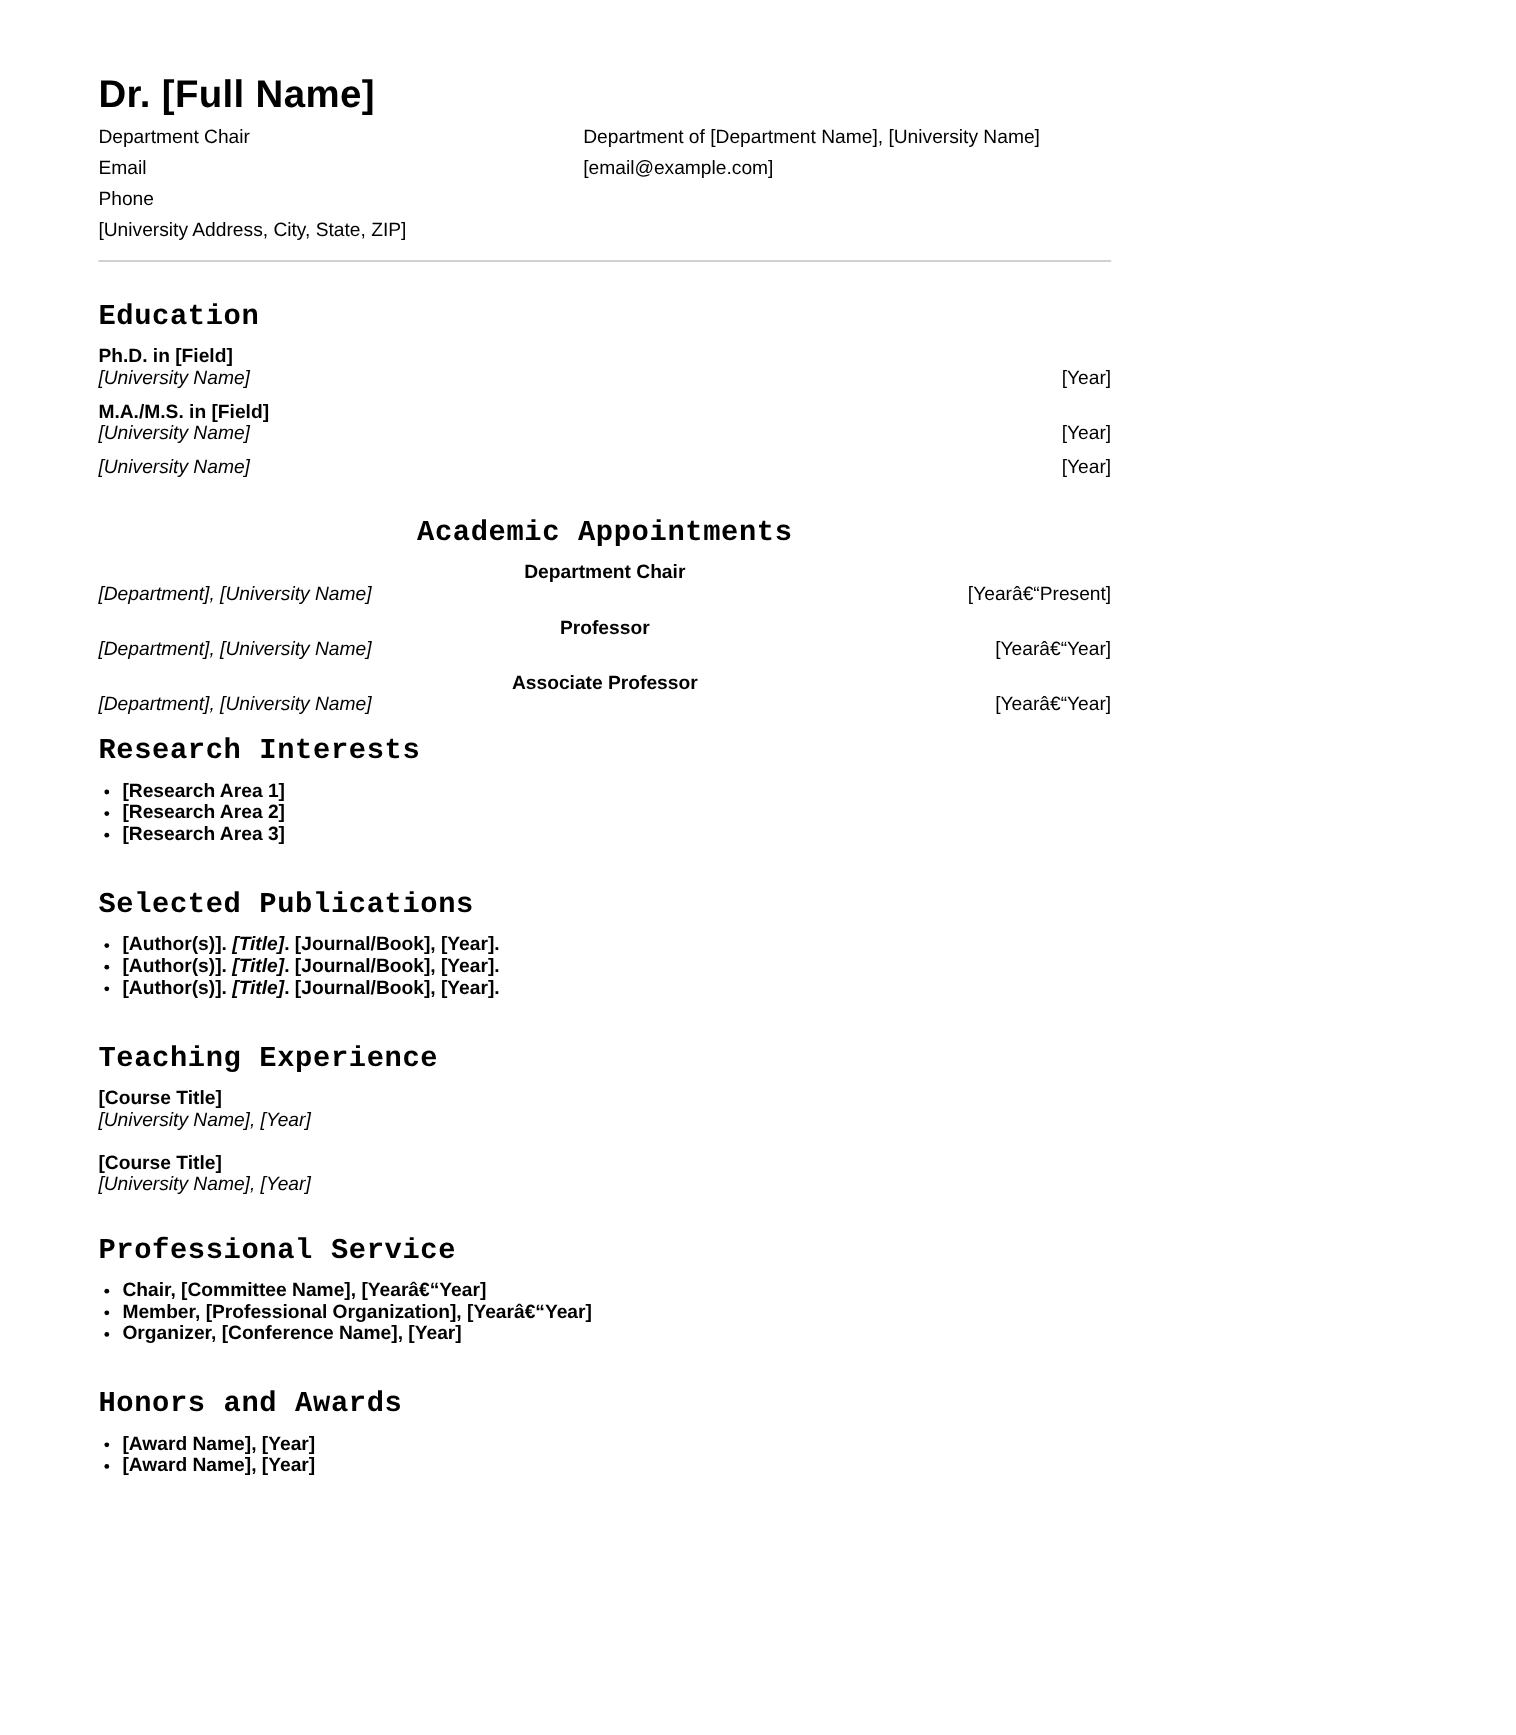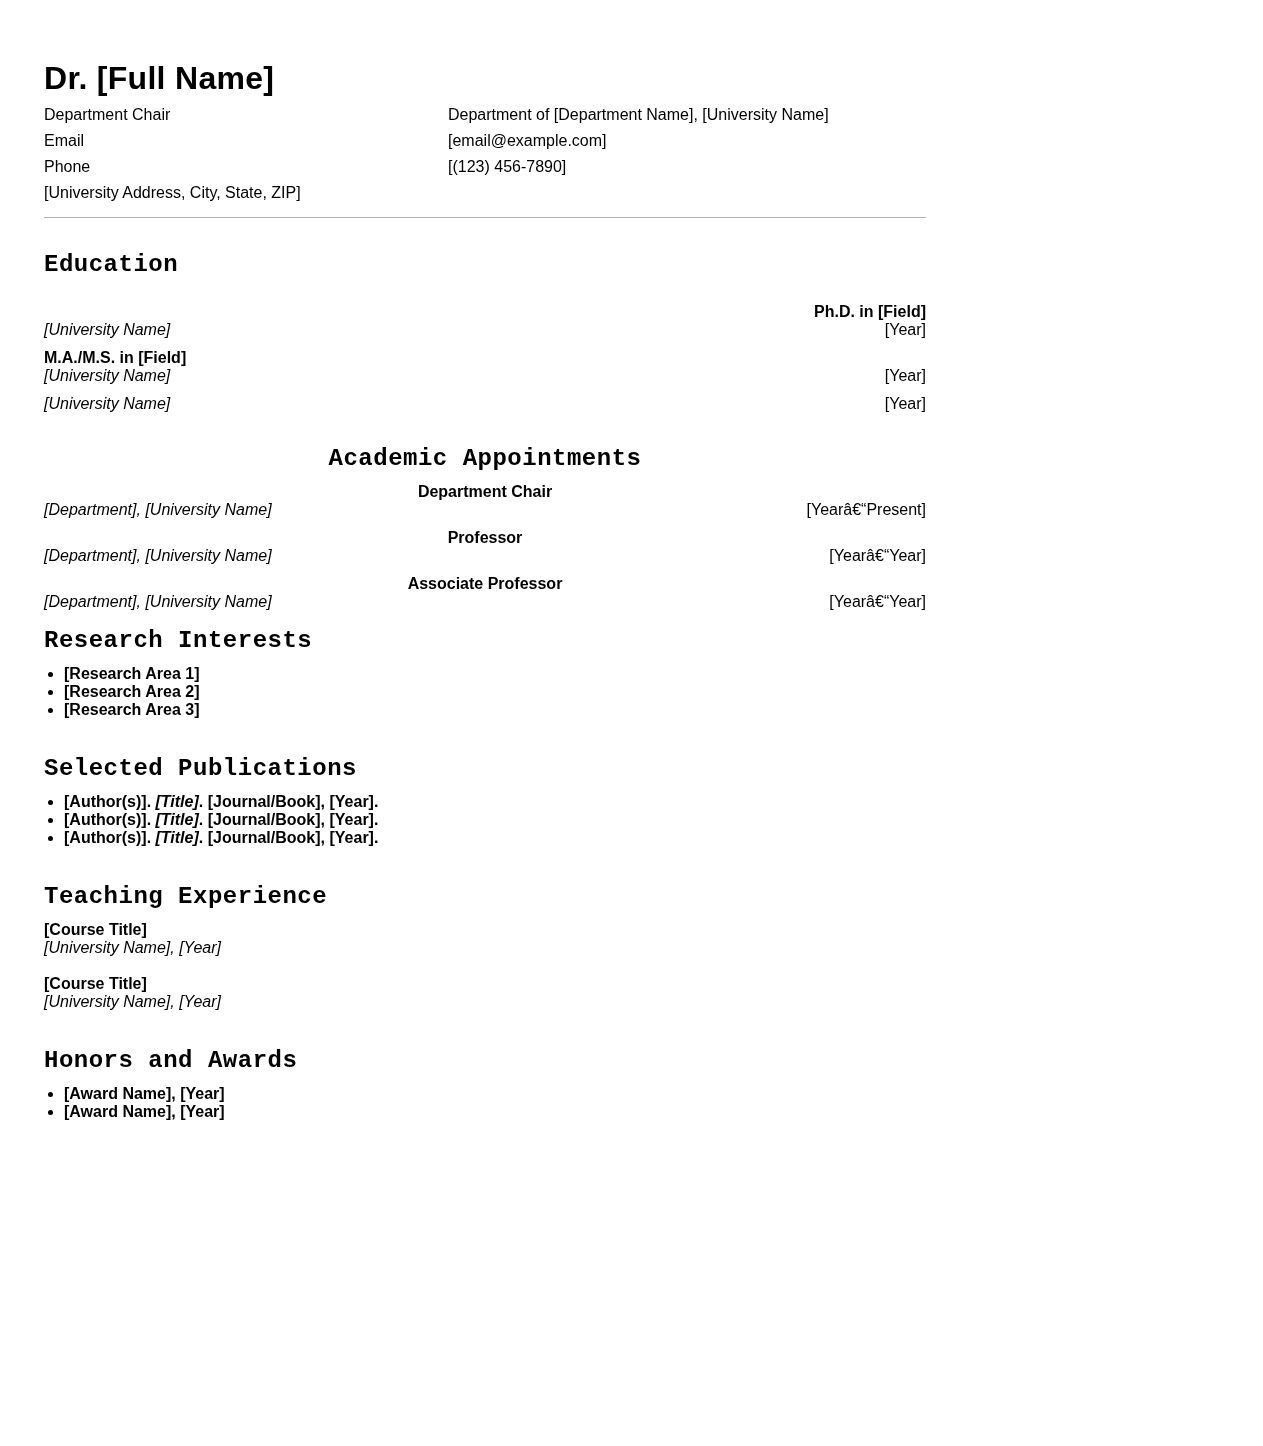--- a/index.html
+++ b/index.html
@@ -10,21 +10,21 @@
     body {
       width: 1263px;
       height: 1446px;
       font-family: "Liberation Sans", sans-serif;
       color: #000;
       font-size: 16px;
       line-height: 18px;
     }
     .page {
       position: relative;
-      padding: 60px 81px 0 44px;
+      padding: 60px 81px 0 82px;
       box-sizing: border-box;
       width: 1007px;
     }
     h1 {
       font-size: 32px;
       font-weight: bold;
       margin: 0;
       line-height: 36px;
       letter-spacing: 0.3px;
       height: 38px;
@@ -103,31 +103,30 @@
     <div class="contact-row">
       <span class="contact-label">Department Chair</span>
       <span class="contact-value">Department of [Department Name], [University Name]</span>
     </div>
     <div class="contact-row">
       <span class="contact-label">Email</span>
       <span class="contact-value">[email@example.com]</span>
     </div>
     <div class="contact-row">
       <span class="contact-label">Phone</span>
-      <span class="contact-value">[(123) 456-7890]</span>
     </div>
     <div class="contact-row">
       <span class="contact-value">[University Address, City, State, ZIP]</span>
     </div>
   </div>
   <hr class="divider">
 
   <div class="section" style="margin-top:33px;">
     <h2>Education</h2>
-    <div class="entry" style="margin-top:24px;text-align:right;">
+    <div class="entry" style="margin-top:10px;">
       <span class="entry-title">Ph.D. in [Field]</span>
       <div class="entry-row">
         <span class="entry-sub">[University Name]</span>
         <span>[Year]</span>
       </div>
     </div>
     <div class="entry">
       <span class="entry-title">M.A./M.S. in [Field]</span>
       <div class="entry-row">
         <span class="entry-sub">[University Name]</span>
@@ -190,20 +189,28 @@
     <div class="teach-entry">
       <span class="entry-title">[Course Title]</span>
       <span class="entry-sub">[University Name], [Year]</span>
     </div>
     <div class="teach-entry">
       <span class="entry-title">[Course Title]</span>
       <span class="entry-sub">[University Name], [Year]</span>
     </div>
   </div>
 
+  <div class="section" style="margin-top:32px;">
+    <h2>Professional Service</h2>
+    <ul>
+      <li>Chair, [Committee Name], [Yearâ€“Year]</li>
+      <li>Member, [Professional Organization], [Yearâ€“Year]</li>
+      <li>Organizer, [Conference Name], [Year]</li>
+    </ul>
+  </div>
 
   <div class="section" style="margin-top:36px;">
     <h2>Honors and Awards</h2>
     <ul>
       <li>[Award Name], [Year]</li>
       <li>[Award Name], [Year]</li>
     </ul>
   </div>
 
 </div>

